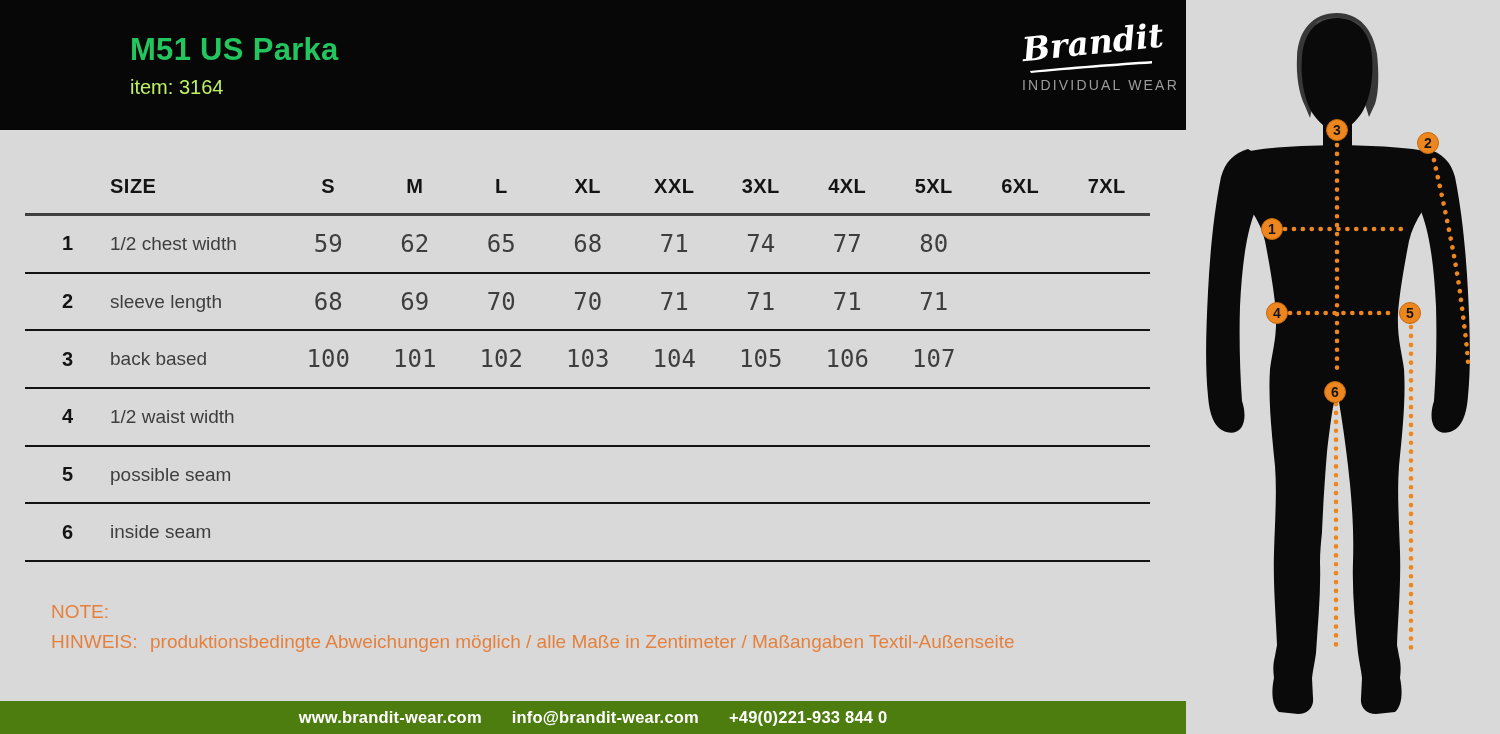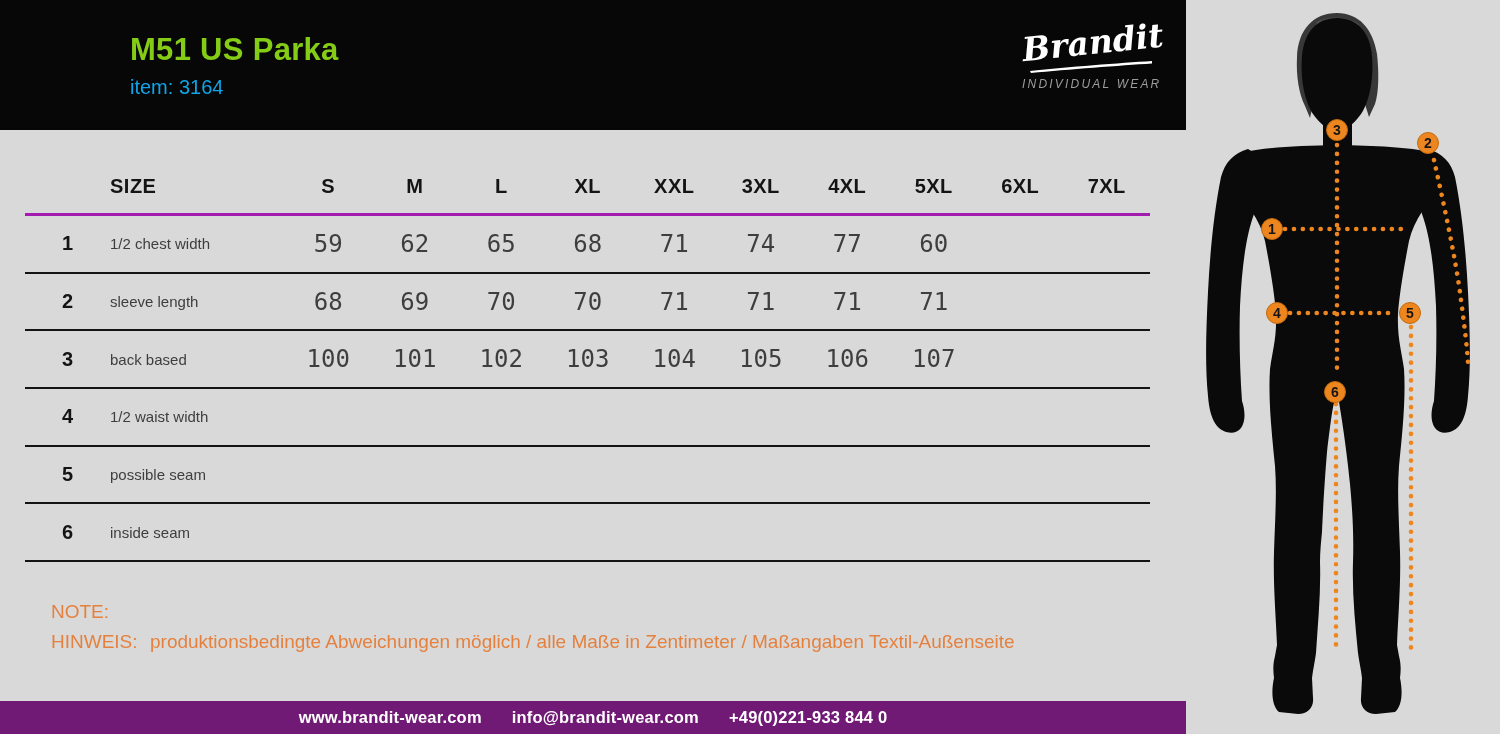--- a/index.html
+++ b/index.html
@@ -6,47 +6,47 @@
   body{
     width:1500px;height:734px;overflow:hidden;position:relative;
     background:#d9d9d9;
     font-family:"Liberation Sans",sans-serif;
   }
   .stage{position:absolute;left:0;top:0;width:1500px;height:734px;}
 
   
   .topbar{position:absolute;left:0;top:0;width:1186px;height:130px;background:#070707;color:#fff;}
   .titles{position:absolute;left:130px;top:32px;}
-  .page-title{margin:0;font-size:31px;font-weight:600;letter-spacing:.3px;color:#84cc16;}
-  .item-no{font-size:20px;margin-top:8px;color:#0ea5e9;}
+  .page-title{margin:0;font-size:31px;font-weight:600;letter-spacing:.3px;color:#22c55e;}
+  .item-no{font-size:20px;margin-top:8px;color:#bef264;}
 
   .logo{position:absolute;left:1022px;top:26px;width:138px;text-align:center;}
   .logo-script{font-family:"DejaVu Serif",serif;font-style:italic;font-weight:bold;
     font-size:33px;color:#fff;transform:rotate(-6deg);line-height:1;}
   .logo-swash{display:block;margin:2px auto 4px;width:126px;height:12px;}
-  .logo-sub{font-size:12px;letter-spacing:2.2px;color:#9c9c9c;white-space:nowrap;font-style:italic;}
+  .logo-sub{font-size:14px;letter-spacing:2.2px;color:#9c9c9c;white-space:nowrap;}
 
   
   .size-table{position:absolute;left:25px;top:160px;width:1125px;}
   .thead,.trow{display:grid;grid-template-columns:85px 175px repeat(10,86.5px);align-items:center;}
-  .thead{height:53px;border-bottom:3px solid #a21caf;}
+  .thead{height:53px;border-bottom:3px solid #404040;}
   .trow{height:55.7px;border-bottom:2.5px solid #141414;}
   .hcell{font-weight:bold;font-size:20px;color:#141414;text-align:center;letter-spacing:.5px;}
   .hcell.lab{text-align:left;}
   .rnum{font-weight:bold;font-size:20px;color:#141414;text-align:center;}
-  .rlabel{font-size:15px;color:#3e3e3e;}
+  .rlabel{font-size:19px;color:#3e3e3e;}
   .rval{font-family:"DejaVu Sans Mono",monospace;font-size:24px;color:#3e3e3e;text-align:center;}
 
   
   .notes{position:absolute;left:28px;top:597px;font-size:19px;color:#E5813F;line-height:30px;}
   .note-row{display:flex;margin-left:23px;}
   .note-label{flex:0 0 99px;}
 
   
-  .bottombar{position:absolute;left:0;top:701px;width:1186px;height:33px;background:#701a75;
+  .bottombar{position:absolute;left:0;top:701px;width:1186px;height:33px;background:#4d7c0f;
     color:#fff;display:flex;align-items:center;justify-content:center;gap:30px;
     font-size:16.5px;font-weight:bold;letter-spacing:.2px;}
 
   
   .figure{position:absolute;left:1180px;top:0;width:320px;height:734px;}
   .marker-circle{fill:#ED861E;stroke:#C26A0D;stroke-width:1;}
   .marker-num{font-family:"Liberation Sans",sans-serif;font-size:14px;font-weight:bold;
     fill:#161616;text-anchor:middle;}
   .dotline{fill:none;stroke:#ED861E;stroke-width:4.6;stroke-linecap:round;stroke-dasharray:0.1 8.8;}
 </style>
@@ -88,21 +88,21 @@
         <div class="trow">
           <span class="rnum">1</span>
           <span class="rlabel">1/2 chest width</span>
           <span class="rval">59</span>
           <span class="rval">62</span>
           <span class="rval">65</span>
           <span class="rval">68</span>
           <span class="rval">71</span>
           <span class="rval">74</span>
           <span class="rval">77</span>
-          <span class="rval">60</span>
+          <span class="rval">80</span>
           <span class="rval"></span>
           <span class="rval"></span>
         </div>
         <div class="trow">
           <span class="rnum">2</span>
           <span class="rlabel">sleeve length</span>
           <span class="rval">68</span>
           <span class="rval">69</span>
           <span class="rval">70</span>
           <span class="rval">70</span>

